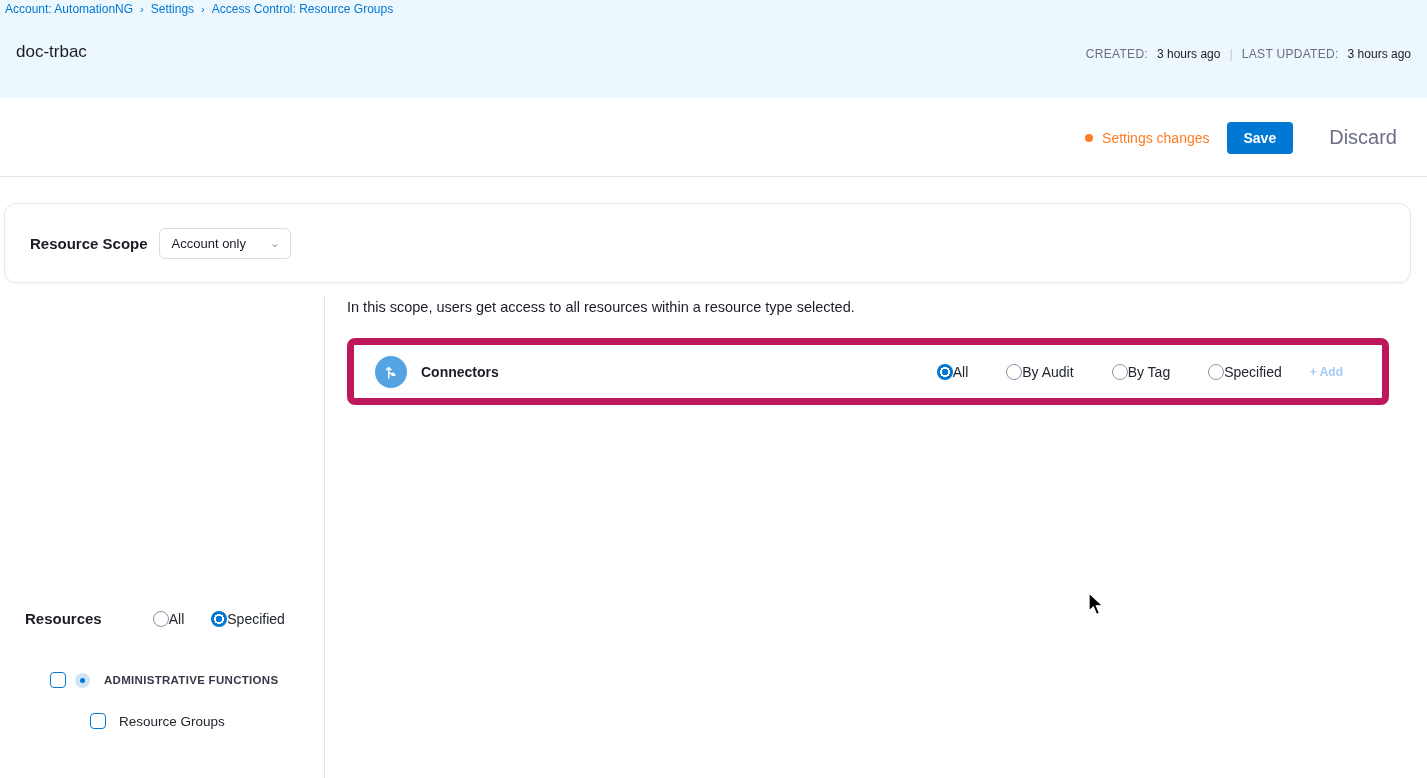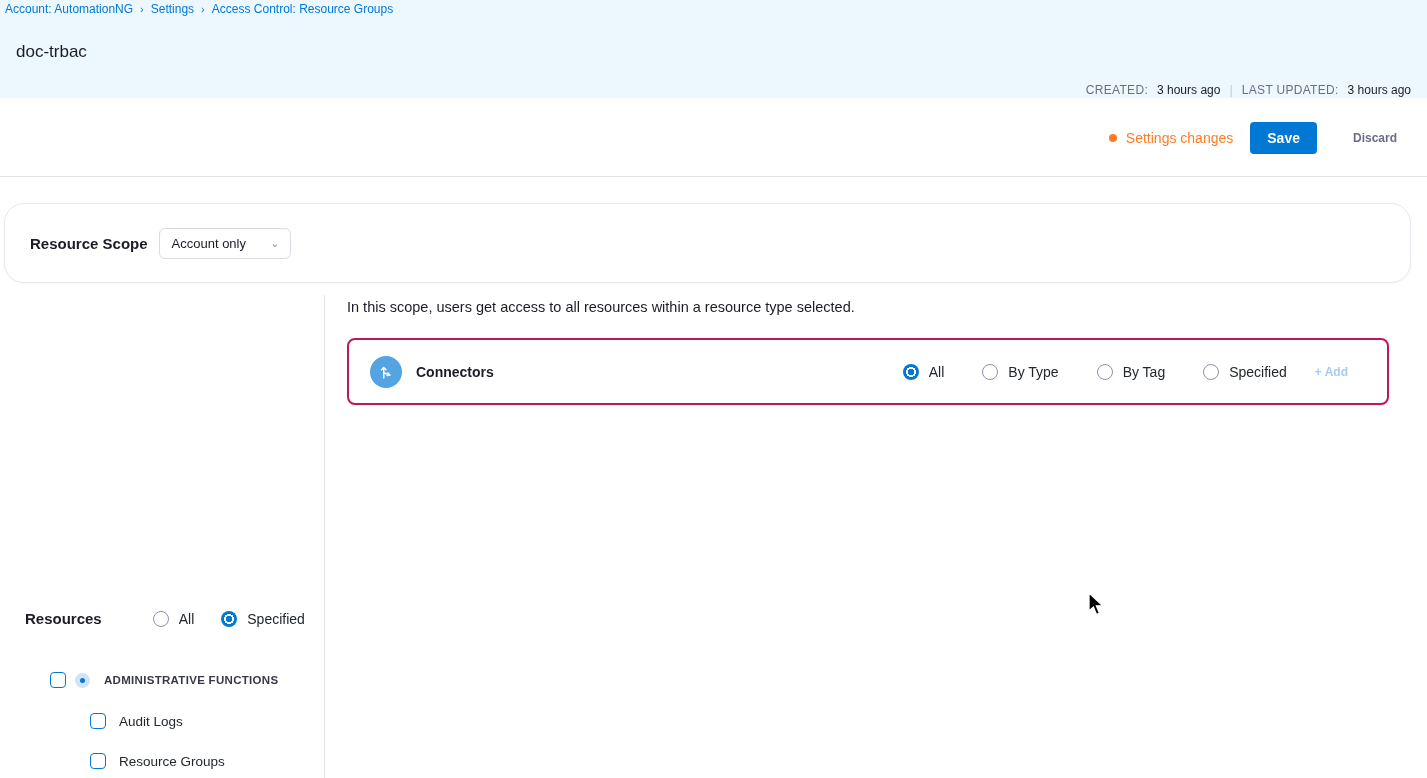--- a/index.html
+++ b/index.html
@@ -5,65 +5,65 @@
   * { margin: 0; padding: 0; box-sizing: border-box; }
   html, body { width: 1427px; height: 778px; overflow: hidden; }
   body { font-family: "Liberation Sans", "DejaVu Sans", sans-serif; background: #ffffff; color: #22222a; position: relative; }
 
   
   .header { position: absolute; left: 0; top: 0; width: 1427px; height: 112px; background: #edf7fe; border-bottom: 1px solid #d8dae6; }
   .breadcrumb { position: absolute; left: 5px; top: 2px; font-size: 12px; display: flex; align-items: center; gap: 7px; }
   .breadcrumb a { color: #0278d5; text-decoration: none; cursor: pointer; }
   .crumb-sep { color: #0278d5; font-size: 11px; }
   .page-title { position: absolute; left: 16px; top: 42px; font-size: 17px; font-weight: 500; color: #1c1c28; }
-  .header-meta { position: absolute; right: 16px; top: 46px; font-size: 12px; display: flex; align-items: center; gap: 9px; margin-top: 36px; }
+  .header-meta { position: absolute; right: 16px; top: 46px; font-size: 12px; display: flex; align-items: center; gap: 9px; }
   .meta-label { color: #6b6d85; letter-spacing: 0.3px; }
   .meta-value { color: #1c1c28; }
   .meta-divider { color: #c9cbd8; font-size: 13px; }
 
   
   .toolbar { position: absolute; left: 0; top: 98px; width: 1427px; height: 79px; background: #ffffff; border-bottom: 1px solid #e3e3eb; }
   .toolbar-desc { position: absolute; left: 1px; top: 30px; font-size: 15px; color: #1c1c28; }
   .toolbar-actions { position: absolute; right: 30px; top: 0; height: 79px; display: flex; align-items: center; }
   .unsaved { display: flex; align-items: center; gap: 9px; color: #ff7b26; font-size: 14px; }
   .unsaved-dot { width: 8px; height: 8px; border-radius: 50%; background: #ff7b26; }
   .save-btn { margin-left: 17px; background: #0278d5; color: #ffffff; border: none; border-radius: 4px; height: 32px; padding: 0 17px; font-size: 14px; font-weight: bold; font-family: inherit; cursor: pointer; }
-  .discard-btn { margin-left: 36px; background: none; border: none; color: #6b6d85; font-size: 12px; font-weight: bold; font-family: inherit; cursor: pointer; }
+  .discard-btn { margin-left: 36px; background: none; border: none; color: #6b6d85; font-size: 20px; font-weight: normal; font-family: inherit; cursor: pointer; }
 
   
-  .scope-card { position: absolute; left: 4px; top: 203px; width: 1407px; height: 80px; background: #ffffff; border: 1px solid #e7e7ef; border-radius: 20px; box-shadow: 0 1px 2px rgba(40,41,61,0.04); display: flex; align-items: center; padding-left: 25px; }
+  .scope-card { position: absolute; left: 4px; top: 203px; width: 1407px; height: 80px; background: #ffffff; border: 1px solid #e7e7ef; border-radius: 12px; box-shadow: 0 1px 2px rgba(40,41,61,0.04); display: flex; align-items: center; padding-left: 25px; }
   .scope-label { font-size: 15px; font-weight: bold; color: #1c1c28; }
   .scope-select { margin-left: 11px; width: 132px; height: 31px; border: 1px solid #d9dae5; border-radius: 6px; background: #ffffff; display: flex; align-items: center; padding: 0 10px 0 12px; cursor: pointer; }
   .scope-select-value { font-size: 13px; font-weight: 500; color: #1c1c28; flex: 1; }
   .chevron { color: #9293ab; font-size: 11px; }
 
   
   .resources-left { position: absolute; left: 0; top: 295px; width: 325px; height: 483px; border-right: 1px solid #e3e3eb; background: #ffffff; }
   .resources-head { position: absolute; left: 25px; top: 315px; display: flex; align-items: center; }
   .resources-title { font-size: 15px; font-weight: bold; color: #1c1c28; }
-  .radio-option { display: flex; align-items: center; gap: 10px; cursor: pointer; }
+  .radio-option { display: flex; align-items: center; cursor: pointer; }
   .radio { width: 16px; height: 16px; border-radius: 50%; border: 1.6px solid #8e90a9; background: #ffffff; flex: none; }
   .radio.selected { border: none; background: radial-gradient(circle at center, #0278d5 0 29%, #ffffff 29% 45%, #0278d5 45% 100%); }
   .radio-label { font-size: 14px; color: #22272d; }
   .resources-head .opt-all { margin-left: 51px; }
   .resources-head .opt-specified { margin-left: 27px; }
 
   .checkbox { width: 16px; height: 16px; border: 1.6px solid #0278d5; border-radius: 4px; background: #ffffff; flex: none; cursor: pointer; }
   .tree-group { position: absolute; left: 50px; top: 377px; display: flex; align-items: center; }
   .toggle-circle { margin-left: 9px; width: 15px; height: 15px; border-radius: 50%; background: #cfe4f8; display: flex; align-items: center; justify-content: center; cursor: pointer; }
   .toggle-dot { width: 5px; height: 5px; border-radius: 50%; background: #0278d5; }
   .tree-group-label { margin-left: 14px; font-size: 11.5px; font-weight: 600; letter-spacing: 0.3px; color: #383946; }
   .tree-items { position: absolute; left: 90px; top: 406px; }
   .tree-item { height: 40px; display: flex; align-items: center; }
   .tree-item-label { margin-left: 13px; font-size: 13.5px; color: #22272d; }
 
   
   .main-panel { position: absolute; left: 326px; top: 280px; width: 1101px; height: 483px; }
   .main-instruction { position: absolute; left: 21px; top: 19px; font-size: 14.5px; color: #1c1c28; }
-  .resource-card { position: absolute; left: 21px; top: 58px; width: 1042px; height: 67px; background: #ffffff; border: 2px solid #be185d; border-radius: 8px; box-shadow: 0 1px 2px rgba(40,41,61,0.04); display: flex; align-items: center; padding: 0 39px 0 21px; }
+  .resource-card { position: absolute; left: 21px; top: 58px; width: 1042px; height: 67px; background: #ffffff; border: 7px solid #be185d; border-radius: 8px; box-shadow: 0 1px 2px rgba(40,41,61,0.04); display: flex; align-items: center; padding: 0 39px 0 21px; }
   .resource-icon { width: 32px; height: 32px; border-radius: 50%; background: #54a3e2; display: flex; align-items: center; justify-content: center; flex: none; }
   .resource-name { margin-left: 14px; font-size: 14px; font-weight: bold; color: #1c1c28; }
   .resource-options { margin-left: auto; display: flex; align-items: center; gap: 38px; }
   .add-link { margin-left: 28px; font-size: 12px; font-weight: bold; color: #a5cbf2; text-decoration: none; cursor: pointer; }
 
   
   .cursor { position: absolute; left: 1087px; top: 592px; }
 </style>
 </head>
 <body>
@@ -122,24 +122,20 @@
     <span class="checkbox"></span>
     <span class="toggle-circle">
         <span class="toggle-dot"></span>
       </span>
     <span class="tree-group-label">ADMINISTRATIVE FUNCTIONS</span>
   </div>
 
   <div class="tree-items">
     <div class="tree-item">
       <span class="checkbox"></span>
-      <span class="tree-item-label">Audit Logs</span>
-    </div>
-    <div class="tree-item">
-      <span class="checkbox"></span>
       <span class="tree-item-label">Resource Groups</span>
     </div>
 
   </div>
 </div>
 
 <div class="main-panel">
   <div class="main-instruction">In this scope, users get access to all resources within a resource type selected.</div>
 
   <div class="resource-card">
@@ -153,21 +149,21 @@
     </span>
     <span class="resource-name">Connectors</span>
 
     <div class="resource-options">
       <div class="radio-option">
         <span class="radio selected"></span>
         <span class="radio-label">All</span>
       </div>
       <div class="radio-option">
         <span class="radio"></span>
-        <span class="radio-label">By Type</span>
+        <span class="radio-label">By Audit</span>
       </div>
       <div class="radio-option">
         <span class="radio"></span>
         <span class="radio-label">By Tag</span>
       </div>
       <div class="radio-option">
         <span class="radio"></span>
         <span class="radio-label">Specified</span>
       </div>
     </div>

